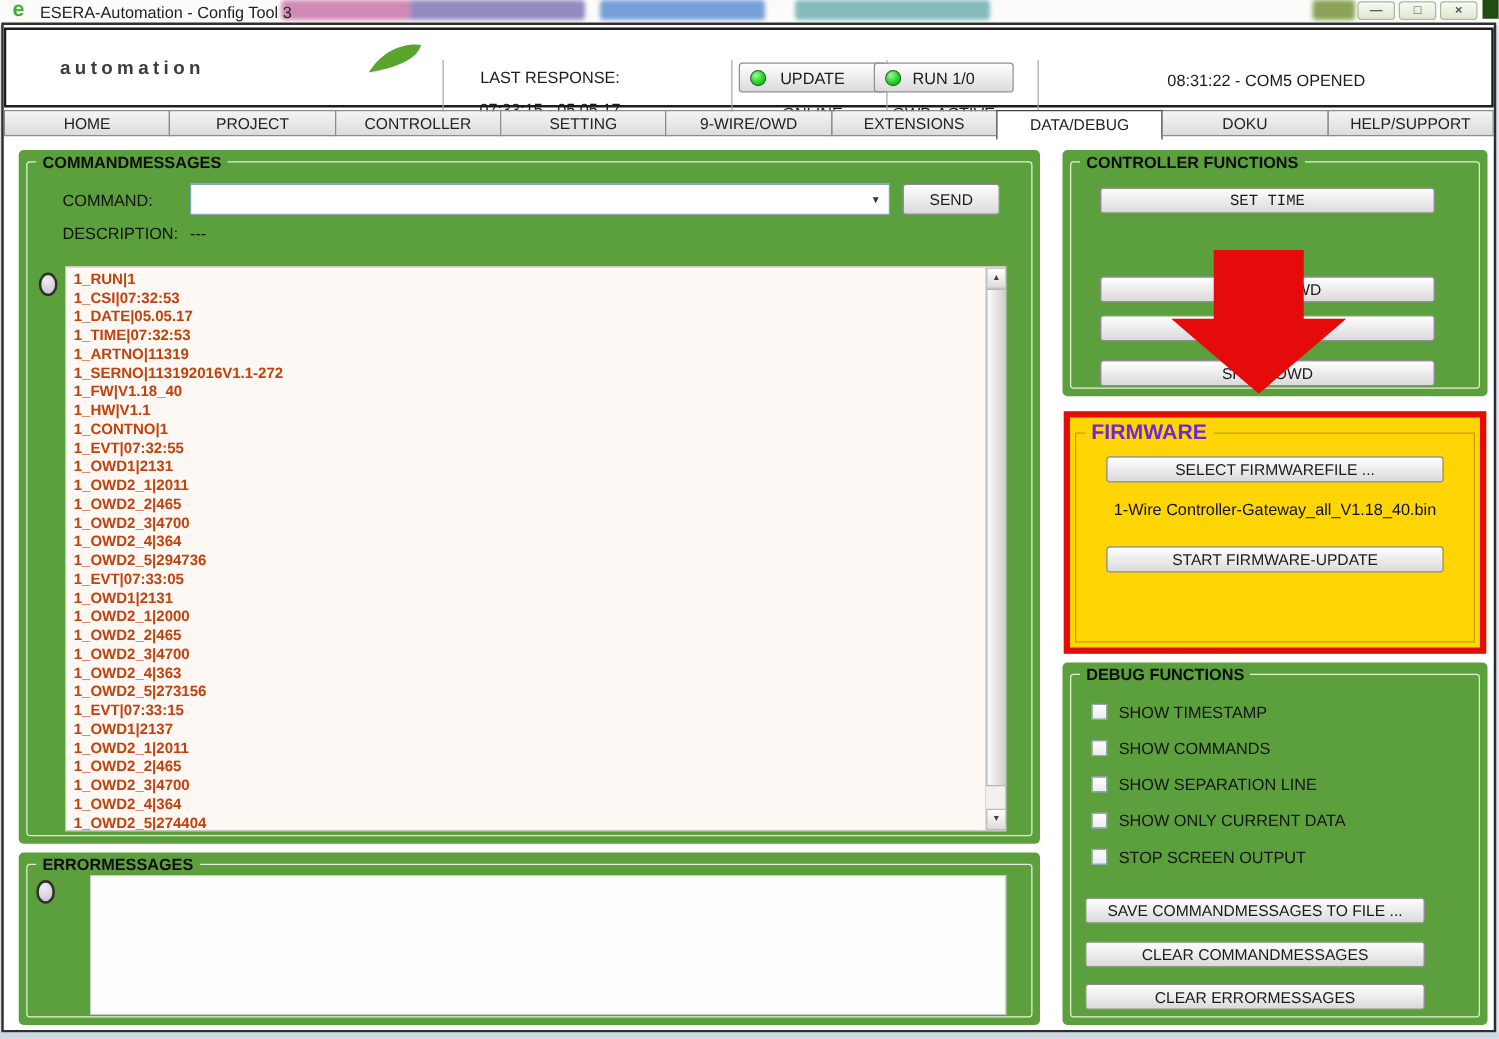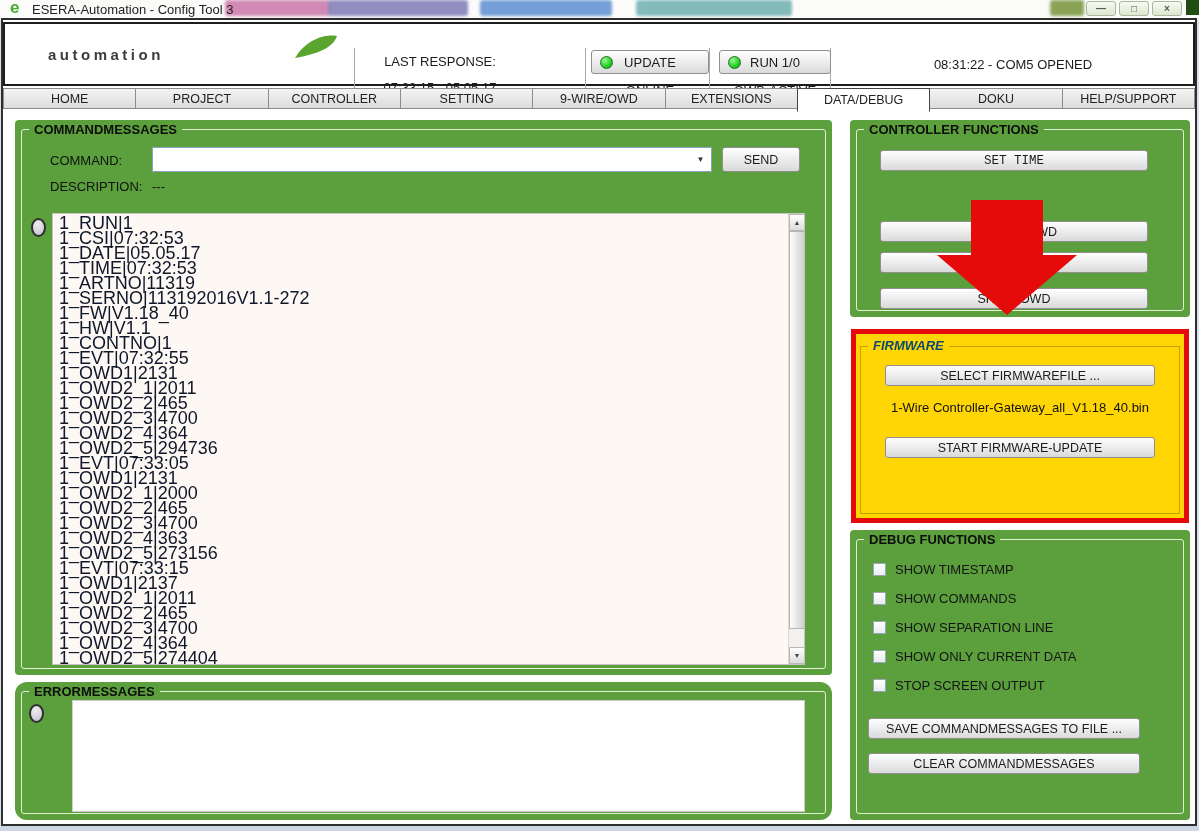--- a/index.html
+++ b/index.html
@@ -75,45 +75,45 @@
   .combo{position:absolute;left:137px;top:27px;width:560px;height:25px;background:#fff;
     border:1px solid #88a6c4;}
   .combo-arrow{position:absolute;right:2px;top:2px;width:17px;height:19px;
     display:flex;align-items:center;justify-content:center;font-size:8px;color:#333;}
   .btn-send{left:707px;top:27px;width:78px;height:25px;}
   .led-gray{position:absolute;width:15px;height:19px;border-radius:50%;
     background:radial-gradient(circle at 40% 30%, #efedf1, #c4c0c9);border:2px solid #2f2f2f;}
   .logbox{position:absolute;left:37px;top:93px;width:753px;height:452px;
     background:#fdf8f4;border:1px solid #c9c2be;overflow:hidden;}
   .log-content{position:absolute;left:6px;top:2px;white-space:pre;
-    font-size:18px;line-height:15px;color:#0f172a;}
+    font-size:12px;line-height:15px;color:#c2410c;font-weight:bold;}
   
   .scrollbar{position:absolute;right:0;top:0;width:16px;height:100%;background:#f3f1ef;
     border-left:1px solid #ddd8d4;}
   .sb-btn{position:absolute;left:0;width:16px;height:17px;background:linear-gradient(#fff,#dcdcdc);
     border:1px solid #b9b9b9;font-size:7px;color:#444;display:flex;align-items:center;justify-content:center;}
   .sb-up{top:0;}
   .sb-down{bottom:0;}
   .sb-thumb{position:absolute;left:0;top:17px;width:16px;height:398px;
     background:linear-gradient(90deg,#fdfdfd,#cfcfcf);border:1px solid #b5b5b5;}
   
-  .p-err{left:15px;top:682px;width:817px;height:138px;border-radius:12px;}
+  .p-err{left:15px;top:682px;width:817px;height:138px;}
   .errbox{position:absolute;left:57px;top:18px;width:733px;height:112px;background:#fffefe;
     border:1px solid #cfcccc;}
   
   .p-cf{left:850px;top:120px;width:340px;height:197px;}
   .cf-btn{left:30px;width:268px;}
   .cf-btn-0{top:30px;font-family:Liberation Mono, monospace;} .cf-btn-1{top:61px;} .cf-btn-2{top:101px;} .cf-btn-3{top:132px;} .cf-btn-4{top:168px;}
   
   .fw-box{position:absolute;left:851px;top:329px;width:338px;height:194px;
     background:var(--yellow);border:5px solid var(--red);}
   .fw-inner{position:absolute;left:4px;right:4px;top:12px;bottom:4px;
     border:1px solid rgba(125,95,0,.45);pointer-events:none;}
   .fw-title{position:absolute;top:4px;left:12px;background:var(--yellow);
-    padding:0 5px;font-weight:bold;font-size:13px;color:#0c4a6e;line-height:15px;z-index:2;font-style:italic;}
+    padding:0 5px;font-weight:bold;font-size:17px;color:#6d28d9;line-height:15px;z-index:2;}
   .fw-select{left:29px;top:31px;width:270px;}
   .fw-file{position:absolute;left:0;top:66px;width:100%;text-align:center;font-size:13px;color:#111;}
   .fw-start{left:29px;top:103px;width:270px;}
   
   .p-dbg{left:850px;top:530px;width:340px;height:290px;}
   .dbg-checks{position:absolute;left:23px;top:33px;}
   .check-row{height:13px;margin-bottom:16px;display:flex;align-items:center;}
   .checkbox{width:13px;height:13px;background:linear-gradient(#fff,#e8ecf1);
     border:1px solid #97a5b5;margin-right:9px;}
   .check-label{font-size:13px;color:#141414;line-height:13px;}
@@ -166,21 +166,21 @@
   </div>
 
   <div class="hsection" style="left:585px;width:120px">
     <div class="hbtn" style="width:118px">
       <span class="led"></span>
       <span>UPDATE</span>
     </div>
     <div class="hstatus">ONLINE</div>
   </div>
 
-  <div class="hsection" style="left:712px;width:116px">
+  <div class="hsection" style="left:692px;width:116px">
     <div class="hbtn" style="width:112px">
       <span class="led"></span>
       <span>RUN 1/0</span>
     </div>
     <div class="hstatus">OWB-ACTIVE</div>
   </div>
 
   <div class="hsection" style="left:830px;width:356px">
     <div class="hstatus">08:31:22 - COM5 OPENED</div>
   </div>
@@ -293,17 +293,18 @@
         <span class="checkbox"></span>
         <span class="check-label">SHOW ONLY CURRENT DATA</span>
       </div>
       <div class="check-row">
         <span class="checkbox"></span>
         <span class="check-label">STOP SCREEN OUTPUT</span>
       </div>
     </div>
 <div class="btn dbg-btn dbg-btn-0">SAVE COMMANDMESSAGES TO FILE ...</div>
     <div class="btn dbg-btn dbg-btn-1">CLEAR COMMANDMESSAGES</div>
+    <div class="btn dbg-btn dbg-btn-2">CLEAR ERRORMESSAGES</div>
   </div>
 
 <div class="red-arrow"></div>
 
 <div class="bottom-strip"></div>
 
 </body></html>

